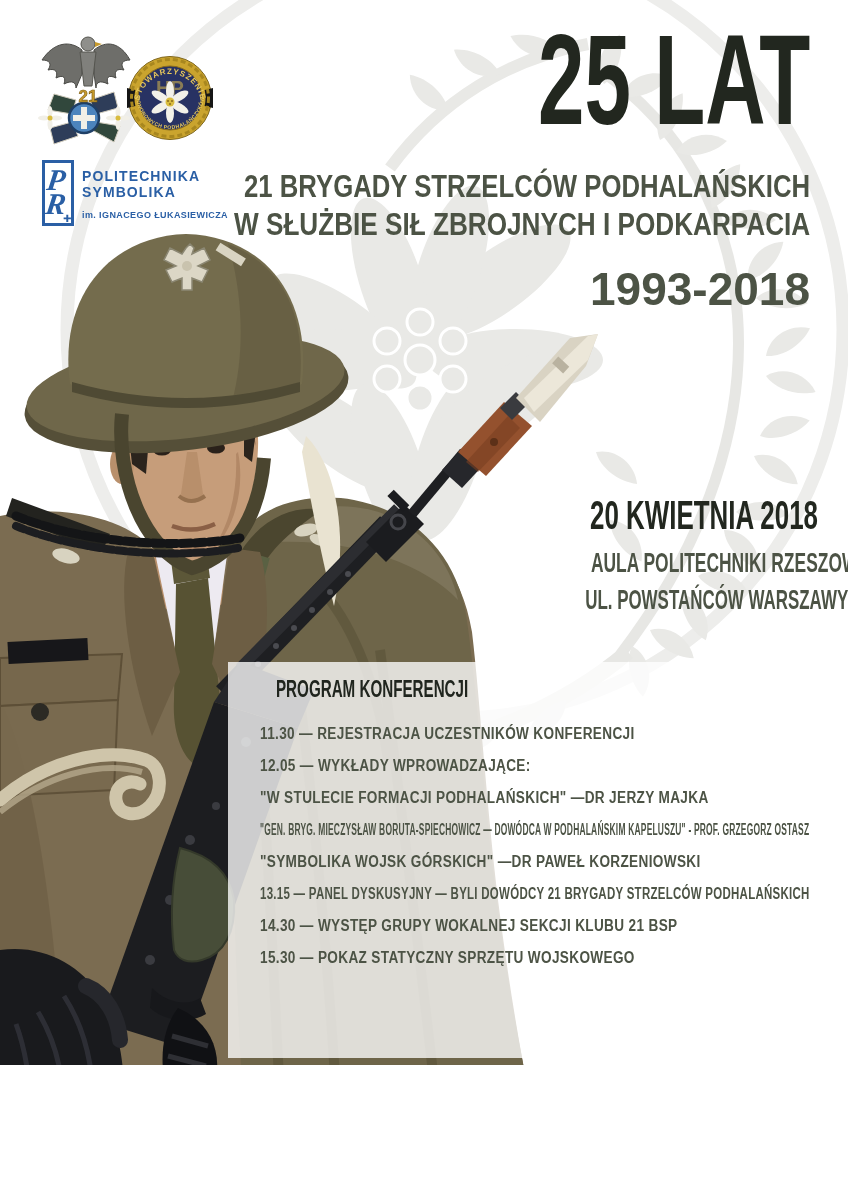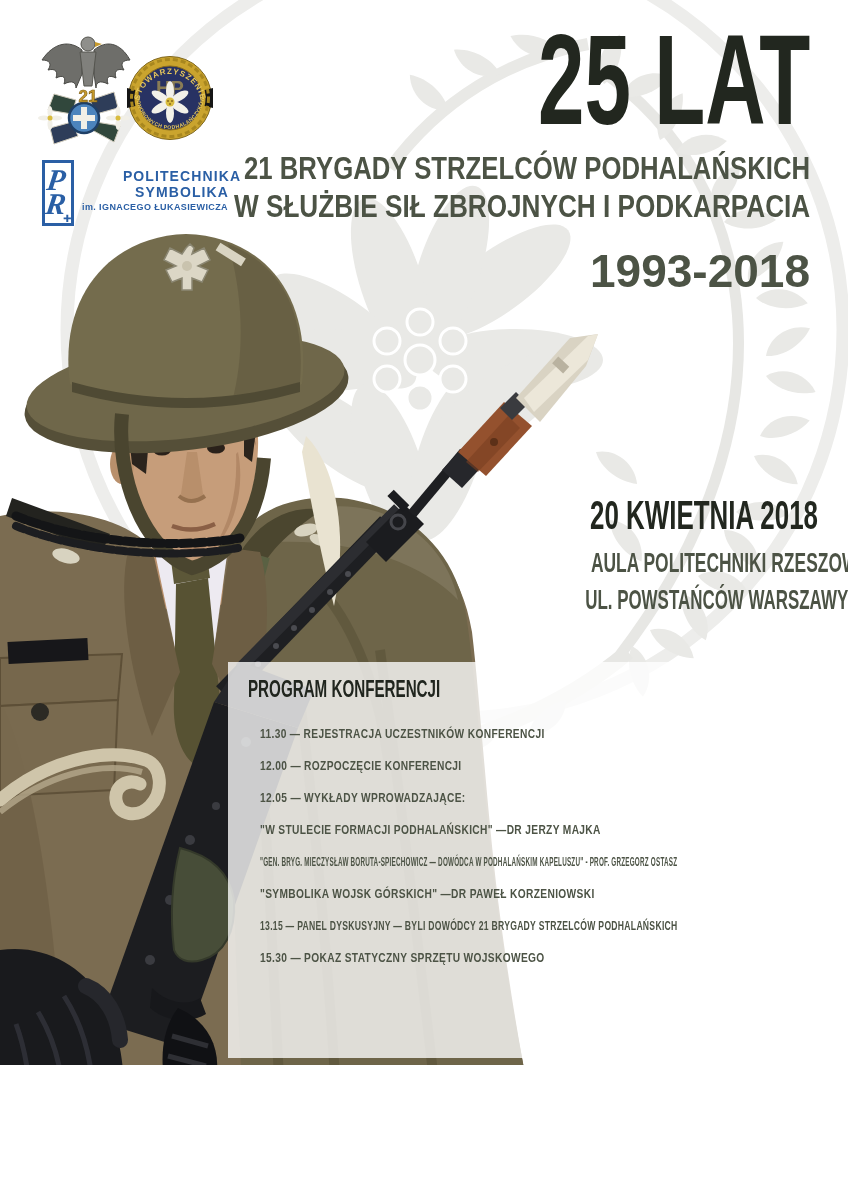--- a/index.html
+++ b/index.html
@@ -11,22 +11,22 @@
   .fit-r{transform-origin:100% 50%;}
   .fit-l{transform-origin:0 50%;}
   .t-title{font-size:128px;font-weight:700;color:var(--dark);line-height:1;letter-spacing:0;}
   .t-sub{font-size:31px;font-weight:700;color:var(--olive);line-height:38px;}
   .t-years{font-size:46px;font-weight:700;color:var(--olive);line-height:1;}
   .t-date{font-size:40px;font-weight:700;color:var(--dark);line-height:46px;}
   .t-venue{font-size:28px;font-weight:700;color:var(--olive);line-height:37px;}
   .right-block{text-align:right;}
   .panel{background:rgba(255,255,255,0.78);}
   .t-progh{font-size:23px;font-weight:700;color:#20251e;}
-  .program-row{height:32px;line-height:32px;font-size:12px;font-weight:700;color:var(--olive);letter-spacing:.4px;}
-  .uni-l1{font-size:14px;font-weight:700;color:var(--blue);letter-spacing:1.1px;line-height:16px;text-align:center;}
+  .program-row{height:32px;line-height:32px;font-size:16px;font-weight:700;color:var(--olive);letter-spacing:.4px;}
+  .uni-l1{font-size:14px;font-weight:700;color:var(--blue);letter-spacing:1.1px;line-height:16px;}
   .uni-l3{font-size:9px;font-weight:700;color:var(--blue);letter-spacing:.4px;line-height:11px;}
   .credit{writing-mode:vertical-rl;font-size:11.5px;color:#b8b4b0;letter-spacing:.6px;font-weight:400;}
 </style>
 </head>
 <body>
 
 <div class="poster">
 
   <svg class="abs" style="left:0;top:0" width="848" height="1199" viewBox="0 0 848 1199" aria-hidden="true">
     <defs>
@@ -284,66 +284,66 @@
       <rect x="1.5" y="1.5" width="29" height="63" fill="#ffffff" stroke="#2a5fa5" stroke-width="3"></rect>
       <g transform="skewX(-8)" fill="#2a5fa5" font-family="Liberation Serif, DejaVu Serif, serif" font-style="italic" font-weight="bold">
         <text x="8" y="30" font-size="30">P</text>
         <text x="10" y="54" font-size="30">R</text>
       </g>
       <text x="21" y="62" font-size="10" fill="#2a5fa5">✚</text>
     </svg>
     <div class="abs" style="left:40px;top:10px;width:200px">
       <div class="uni-l1">POLITECHNIKA</div>
       <div class="uni-l1">SYMBOLIKA</div>
-      <div class="uni-l3" style="margin-top:2px">im. IGNACEGO ŁUKASIEWICZA</div>
+      <div class="uni-l3" style="margin-top:10px">im. IGNACEGO ŁUKASIEWICZA</div>
     </div>
   </div>
 
   <div class="abs right-block" style="right:38px;top:16px;width:780px">
     <div><span class="t-title fit fit-r" style="transform: scaleX(0.652278);">25 LAT</span></div>
-    <div style="margin-top:6px"><span class="t-sub fit fit-r" style="transform: scaleX(0.829912);">21 BRYGADY STRZELCÓW PODHALAŃSKICH</span></div>
+    <div style="margin-top:24px"><span class="t-sub fit fit-r" style="transform: scaleX(0.829912);">21 BRYGADY STRZELCÓW PODHALAŃSKICH</span></div>
     <div><span class="t-sub fit fit-r" style="transform: scaleX(0.843338);">W SŁUŻBIE SIŁ ZBROJNYCH I PODKARPACIA</span></div>
     <div style="margin-top:22px"><span class="t-years fit fit-r" style="transform: scaleX(1); margin-left: 36px;">1993-2018</span></div>
   </div>
 
   <div class="abs right-block" style="right:30px;top:492px;width:420px">
     <div><span class="t-date fit fit-r" style="transform: scaleX(0.647727);">20 KWIETNIA 2018</span></div>
     <div style="margin-top:6px"><span class="t-venue fit fit-r" style="transform: scaleX(0.622309);">AULA POLITECHNIKI RZESZOWSKIEJ</span></div>
     <div><span class="t-venue fit fit-r" style="transform: scaleX(0.604651);">UL. POWSTAŃCÓW WARSZAWY 12</span></div>
   </div>
 
   <div class="abs panel" style="left:228px;top:662px;width:610px;height:396px"></div>
 
-  <div class="abs" style="left:248px;top:676px">
+  <div class="abs" style="left:276px;top:676px">
     <span class="t-progh fit fit-l" style="transform: scaleX(0.659794);">PROGRAM KONFERENCJI</span>
   </div>
 
   <div class="abs" style="left:260px;top:718px;width:578px">
 
   <div class="program-row">
       <span class="fit fit-l" style="transform: scaleX(0.85);">11.30 — REJESTRACJA UCZESTNIKÓW KONFERENCJI</span>
     </div>
       <div class="program-row">
-      <span class="fit fit-l" style="transform: scaleX(0.85);">12.00 — ROZPOCZĘCIE KONFERENCJI</span>
-    </div>
-      <div class="program-row">
       <span class="fit fit-l" style="transform: scaleX(0.85);">12.05 — WYKŁADY WPROWADZAJĄCE:</span>
     </div>
       <div class="program-row">
       <span class="fit fit-l" style="transform: scaleX(0.85);">"W STULECIE FORMACJI PODHALAŃSKICH" —DR JERZY MAJKA</span>
     </div>
       <div class="program-row">
       <span class="fit fit-l" style="transform: scaleX(0.527002);">"GEN. BRYG. MIECZYSŁAW BORUTA-SPIECHOWICZ — DOWÓDCA W PODHALAŃSKIM KAPELUSZU" - PROF. GRZEGORZ OSTASZ</span>
     </div>
       <div class="program-row">
       <span class="fit fit-l" style="transform: scaleX(0.85);">"SYMBOLIKA WOJSK GÓRSKICH" —DR PAWEŁ KORZENIOWSKI</span>
     </div>
       <div class="program-row">
       <span class="fit fit-l" style="transform: scaleX(0.716456);">13.15 — PANEL DYSKUSYJNY — BYLI DOWÓDCY 21 BRYGADY STRZELCÓW PODHALAŃSKICH</span>
     </div>
       <div class="program-row">
+      <span class="fit fit-l" style="transform: scaleX(0.85);">14.30 — WYSTĘP GRUPY WOKALNEJ SEKCJI KLUBU 21 BSP</span>
+    </div>
+      <div class="program-row">
       <span class="fit fit-l" style="transform: scaleX(0.85);">15.30 — POKAZ STATYCZNY SPRZĘTU WOJSKOWEGO</span>
     </div>
     </div>
 
   <div class="abs credit" style="left:3px;top:1082px">© Fot. Bartosz Różański</div>
 
 </div>
 
 </body></html>

